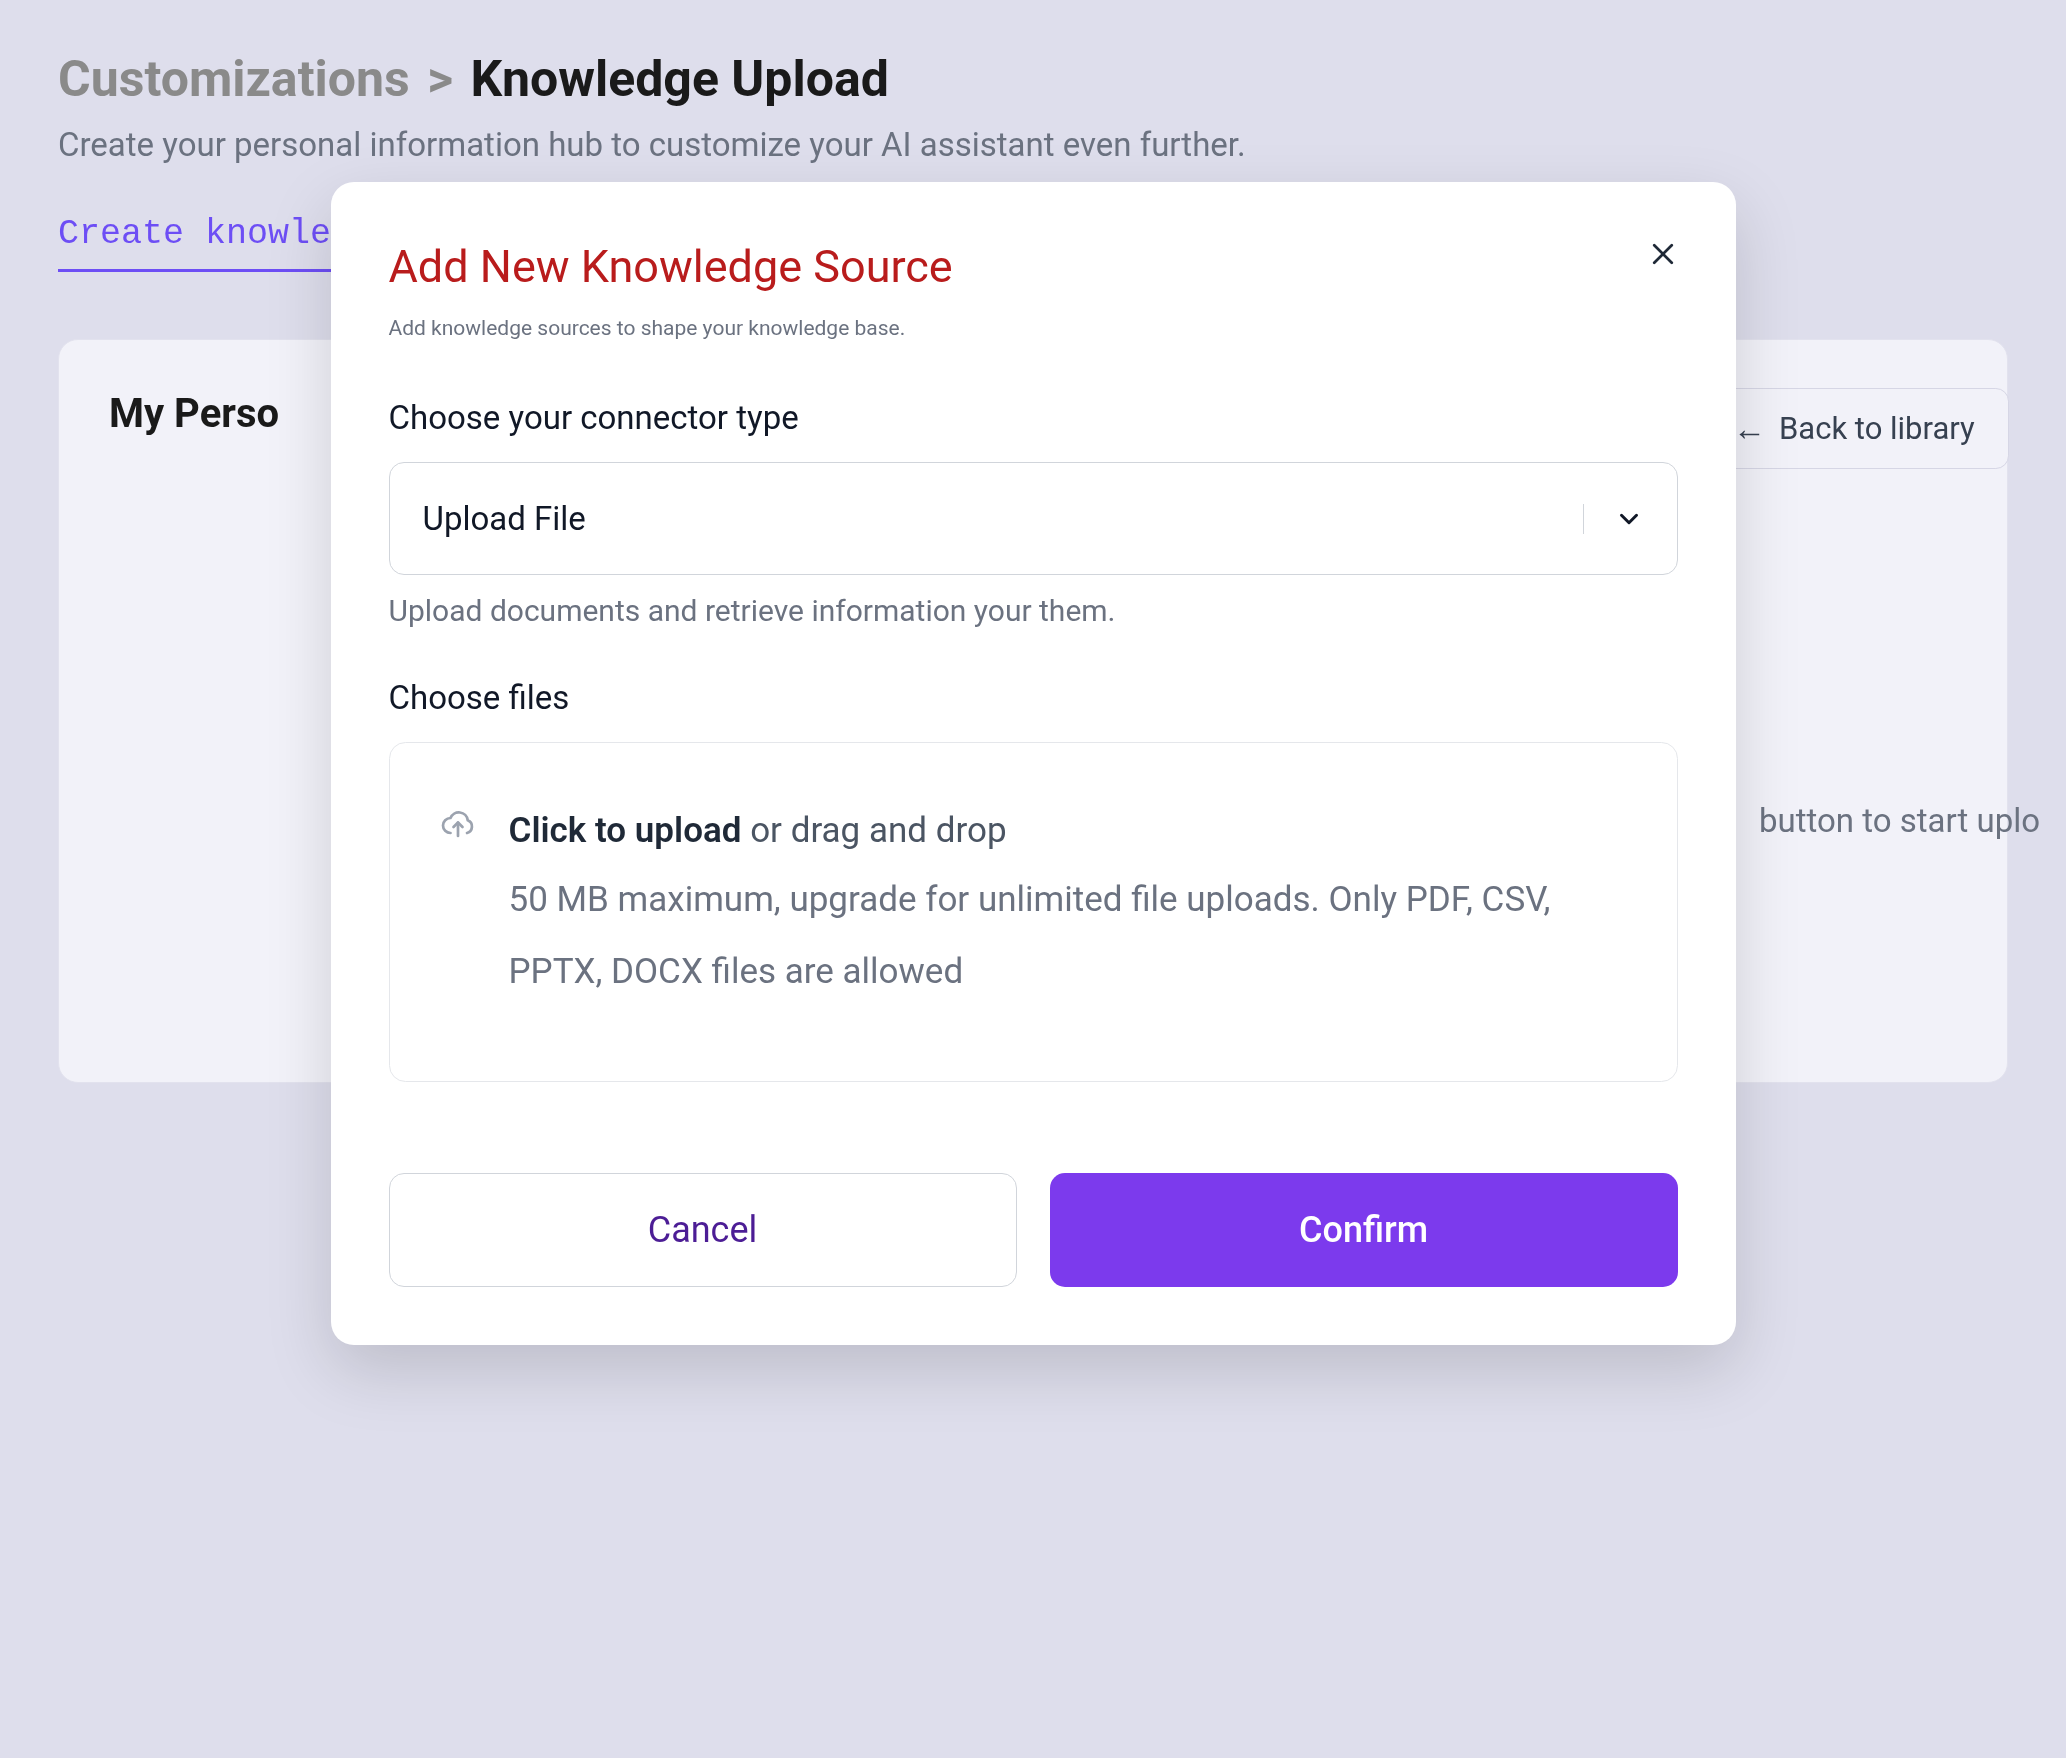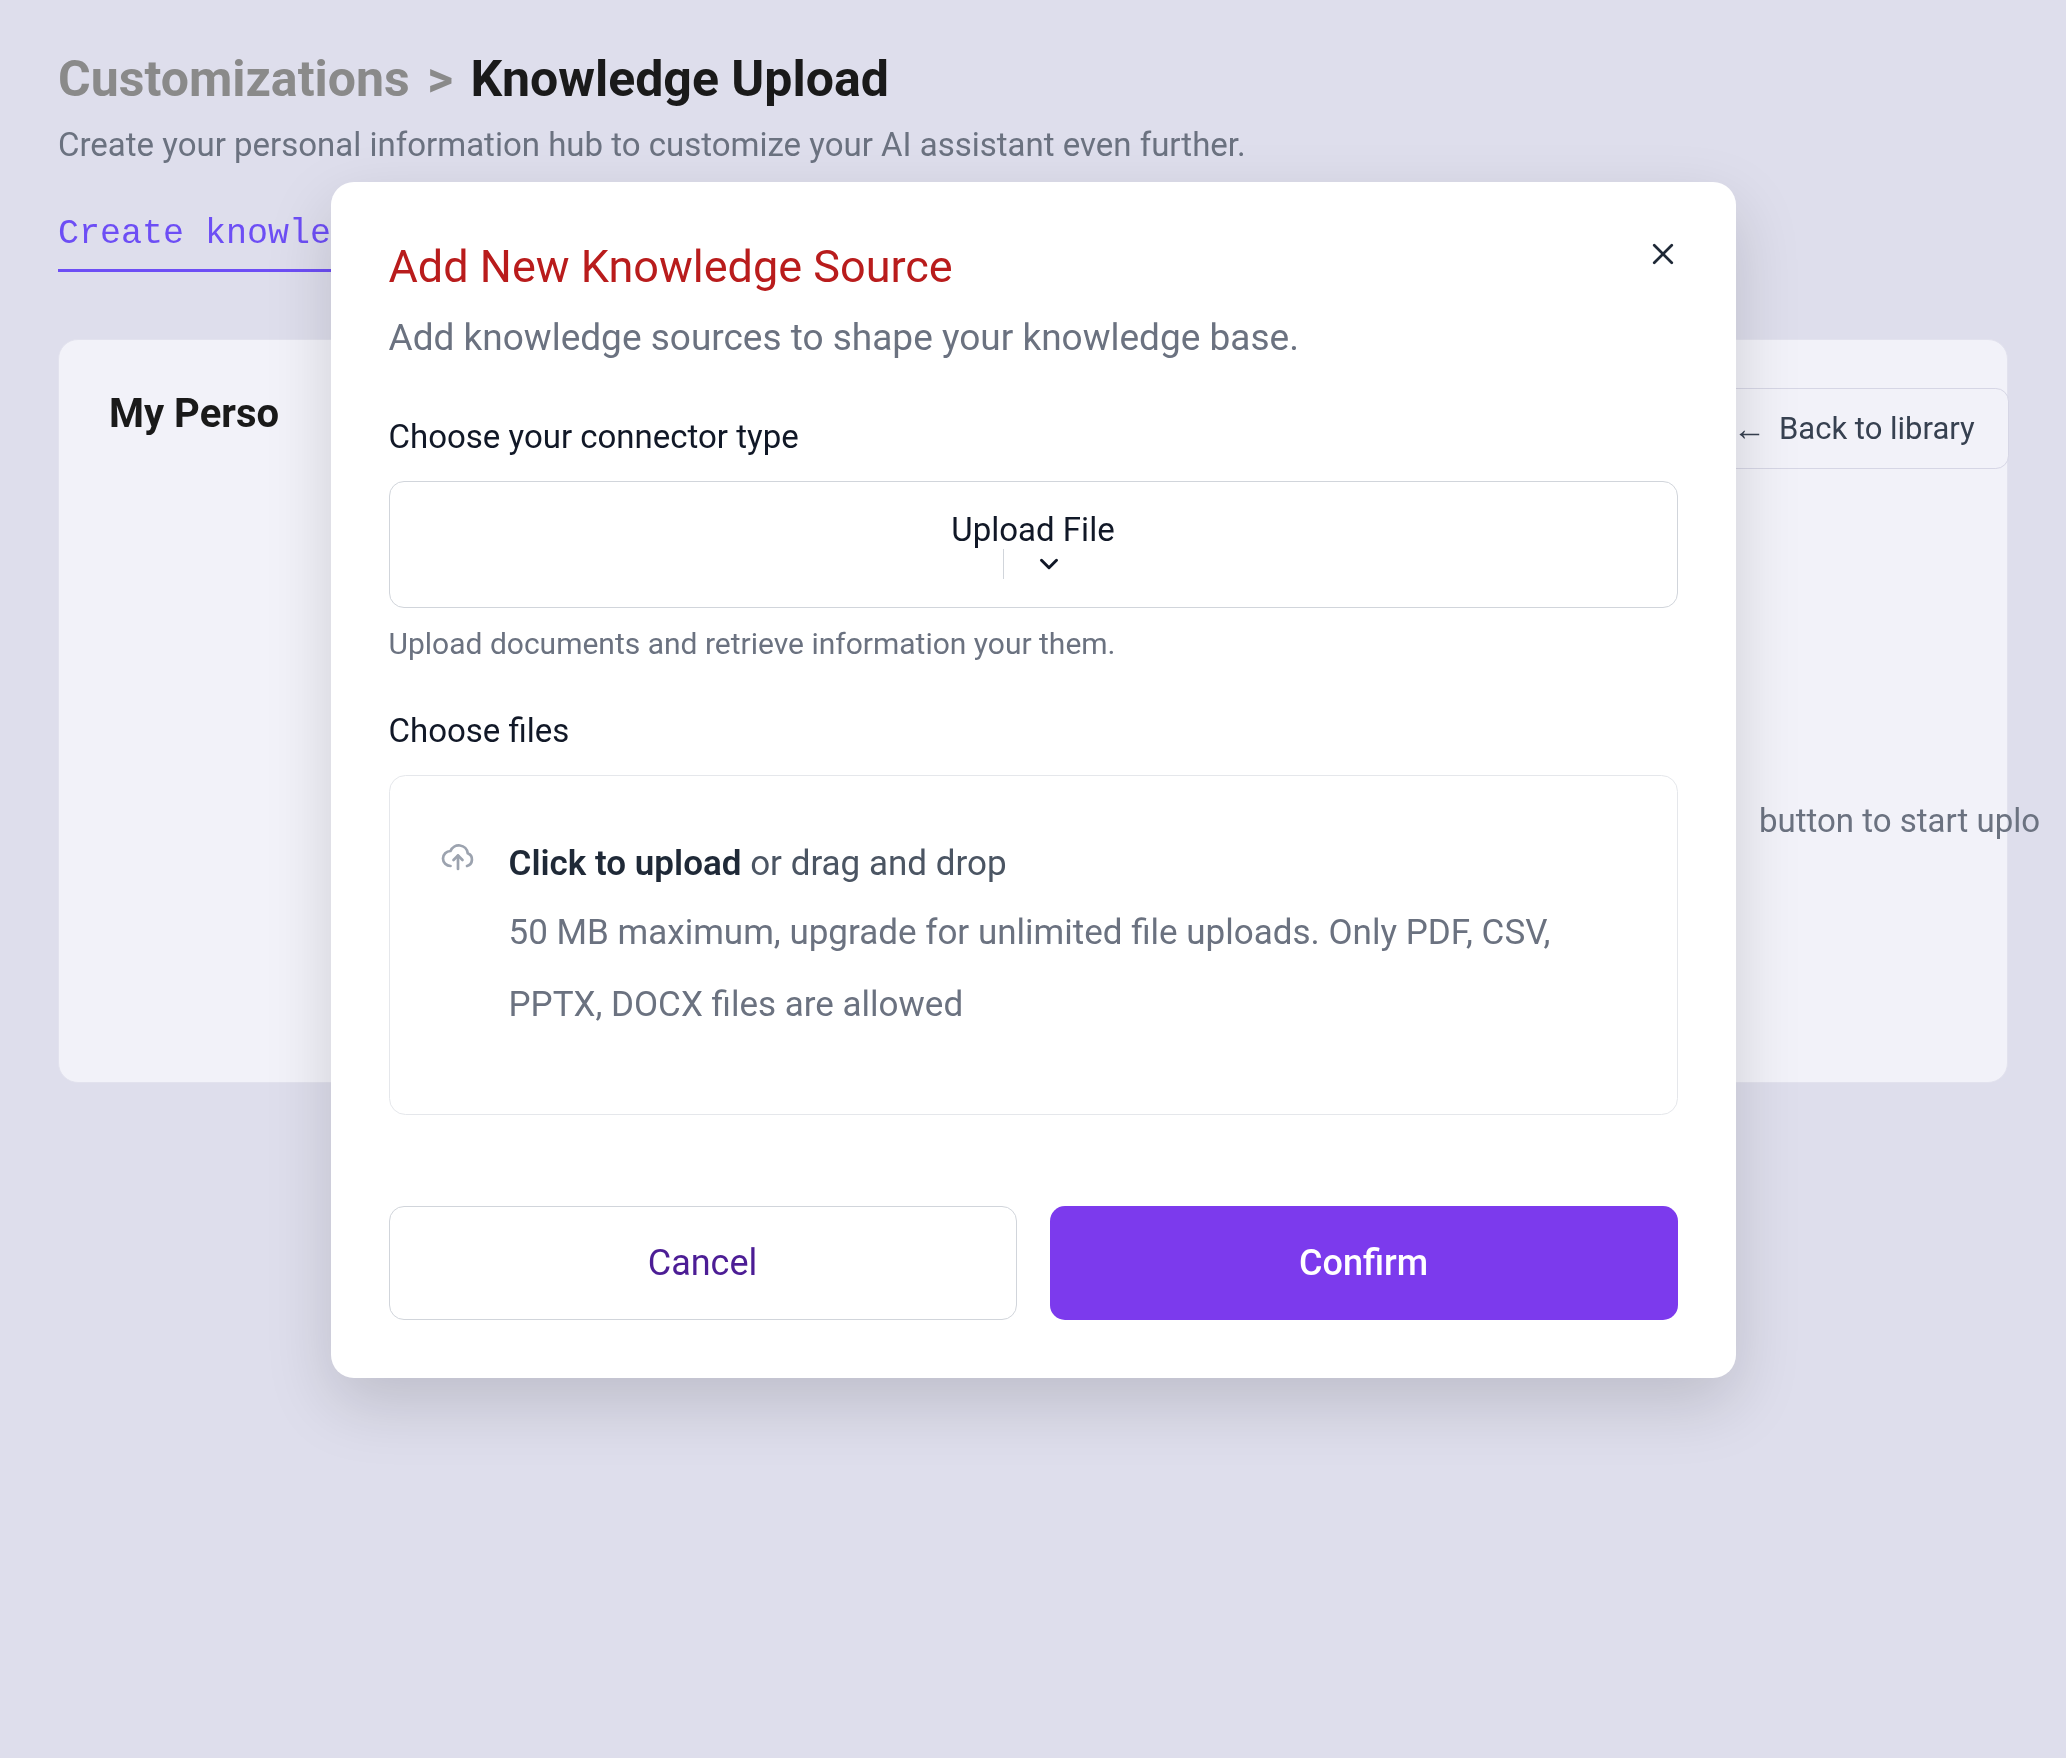--- a/index.html
+++ b/index.html
@@ -26,25 +26,25 @@
     .hint-text { position: absolute; top: 461px; right: -33px; font-size: 33px; color: #6b7280; white-space: nowrap; }
 
     
     .modal-overlay { position: absolute; inset: 0; display: flex; justify-content: center; align-items: flex-start; padding-top: 182px; }
     .modal { width: 1405px; background: #ffffff; border-radius: 23px; padding: 58px; box-shadow: 0 25px 66px rgba(0,0,0,0.15); position: relative; }
 
     .modal-close { position: absolute; top: 50px; right: 50px; width: 46px; height: 46px; display: flex; align-items: center; justify-content: center; cursor: pointer; color: #1f2937; }
     .modal-close svg { width: 30px; height: 30px; }
 
     .modal-title { font-size: 45px; font-weight: 400; color: #b91c1c; margin-bottom: 23px; }
-    .modal-subtitle { font-size: 37px; color: #6b7280; margin-bottom: 58px; }
+    .modal-subtitle { font-size: 21px; color: #6b7280; margin-bottom: 58px; }
 
     .field-label { font-size: 33px; color: #111827; margin-bottom: 25px; }
 
-    .select-box { border: 1.7px solid #d1d5db; border-radius: 15px; padding: 28px 33px; display: flex; align-items: center; justify-content: space-between; cursor: pointer; margin-bottom: 18px; flex-direction: column; }
+    .select-box { border: 1.7px solid #d1d5db; border-radius: 15px; padding: 36px 33px; display: flex; align-items: center; justify-content: space-between; cursor: pointer; margin-bottom: 18px; }
     .select-value { font-size: 33px; color: #111827; }
     .select-chevron-wrap { border-left: 1.7px solid #d1d5db; padding-left: 30px; display: flex; align-items: center; }
     .select-chevron-wrap svg { width: 30px; height: 30px; }
 
     .select-help { font-size: 30px; color: #6b7280; margin-bottom: 50px; }
 
     .dropzone { border: 1.7px solid #e5e7eb; border-radius: 16.5px; padding: 58px 50px 74px 50px; display: flex; gap: 33px; cursor: pointer; margin-bottom: 91px; }
     .dz-icon { flex: 0 0 auto; margin-top: 5px; color: #9ca3af; }
     .dz-icon svg { width: 36px; height: 36px; }
     .dz-text { flex: 1; }

